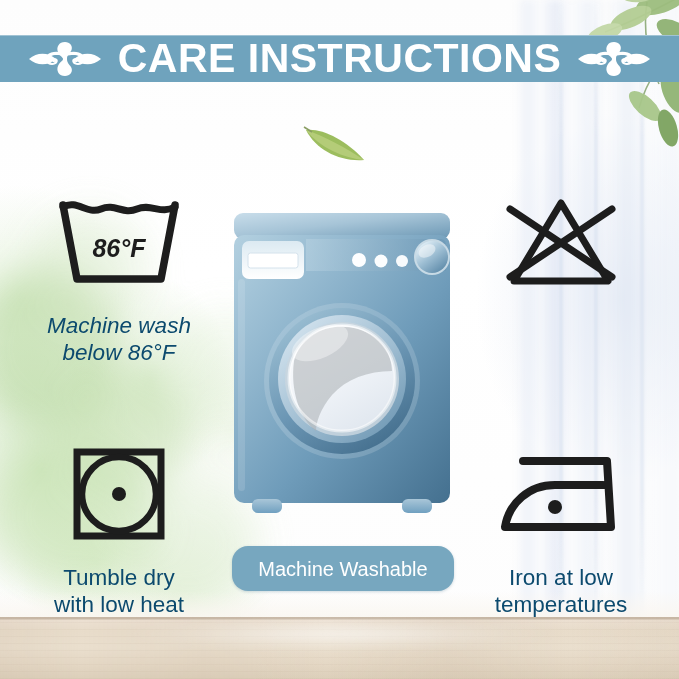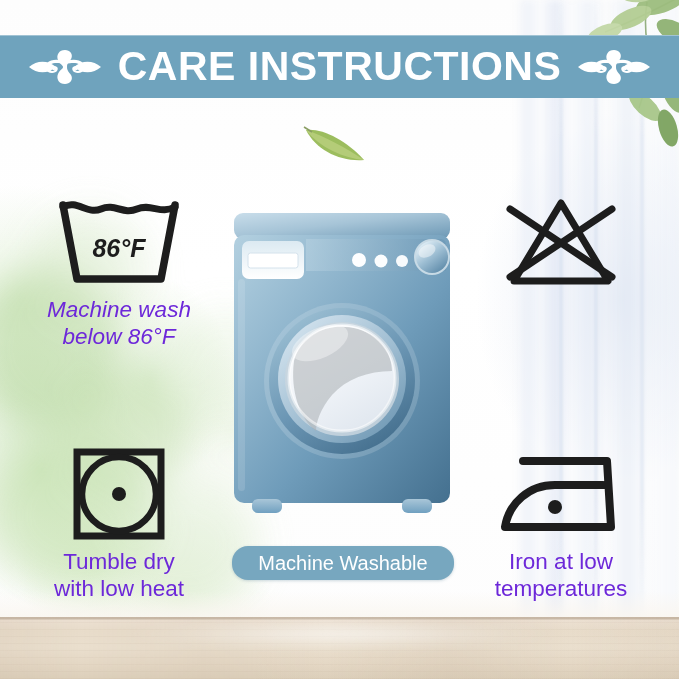--- a/index.html
+++ b/index.html
@@ -108,21 +108,21 @@
 
   
   .leaf-cluster { position: absolute; }
   .leaf-tr { right: -6px; top: -12px; width: 150px; height: 180px; }
   .leaf-float { left: 302px; top: 118px; width: 70px; height: 48px; }
 
   
   .banner {
     position: absolute;
     left: 0; top: 35px;
-    width: 679px; height: 63px;
+    width: 679px; height: 47px;
     background: #6fa3bd;
     display: flex;
     align-items: center;
     justify-content: center;
     box-shadow: 0 1px 0 rgba(255,255,255,0.35) inset;
   }
   .banner-title {
     color: #ffffff;
     font-size: 41px;
     font-weight: bold;
@@ -151,24 +151,24 @@
   .sym-bl { left: 4px;   top: 444px; }
   .sym-br { left: 446px; top: 444px; }
 
   .symbol-art {
     height: 100px;
     display: flex;
     align-items: center;
     justify-content: center;
   }
   .symbol-caption {
-    margin-top: 4px;
+    margin-top: 20px;
     font-size: 22.5px;
     line-height: 1.22;
-    color: #6d28d9;
+    color: #0c4a6e;
     font-family: "Liberation Sans", sans-serif;
     white-space: pre-line;
   }
   .wash-temp-label {
     font-family: "Liberation Sans", sans-serif;
     font-size: 25px;
     font-weight: bold;
     fill: #1d1d1d;
   }
 
@@ -176,21 +176,21 @@
   .machine {
     position: absolute;
     left: 228px; top: 209px;
     width: 228px; height: 320px;
   }
 
   
   .badge {
     position: absolute;
     left: 232px; top: 546px;
-    width: 222px; height: 34px;
+    width: 222px; height: 45px;
     background: #77a7bf;
     border-radius: 16px;
     display: flex;
     align-items: center;
     justify-content: center;
     box-shadow: 0 1px 3px rgba(90,130,150,0.30);
   }
   .badge-text {
     color: #ffffff;
     font-size: 20px;

